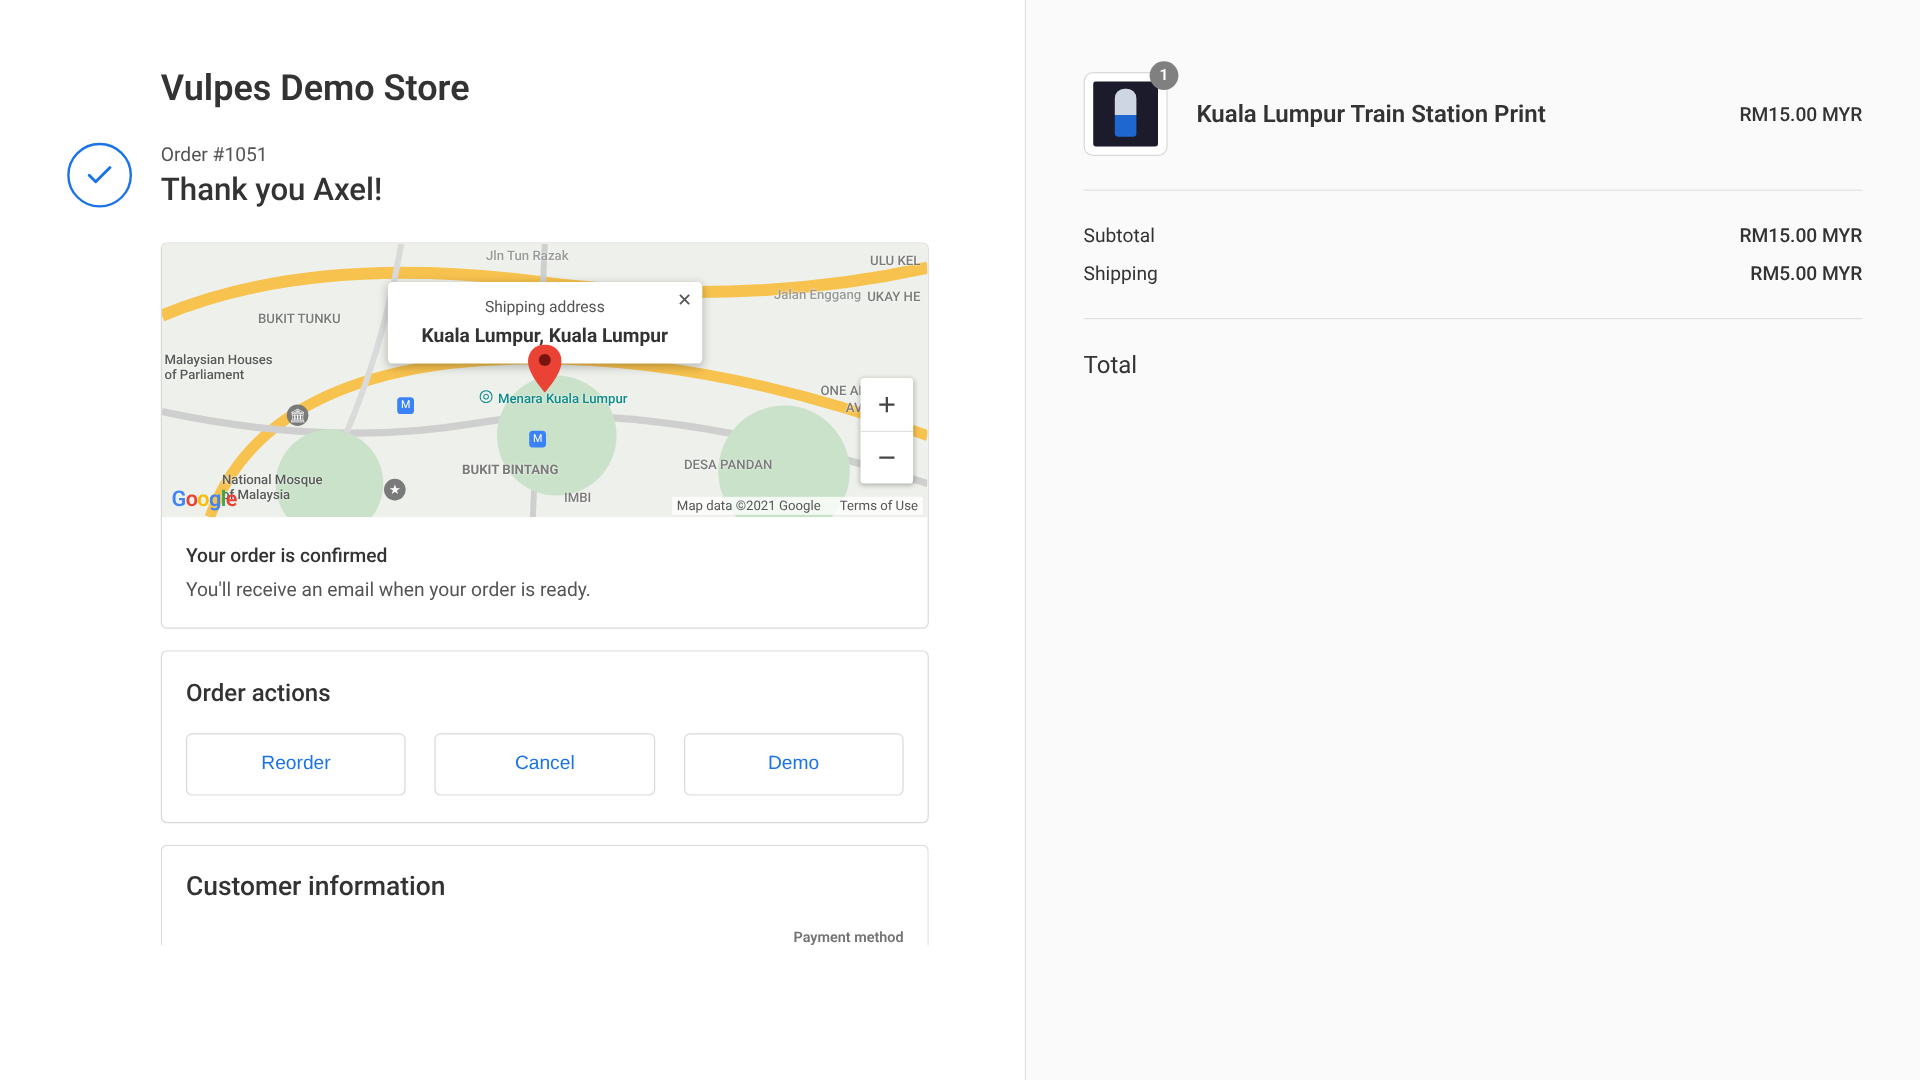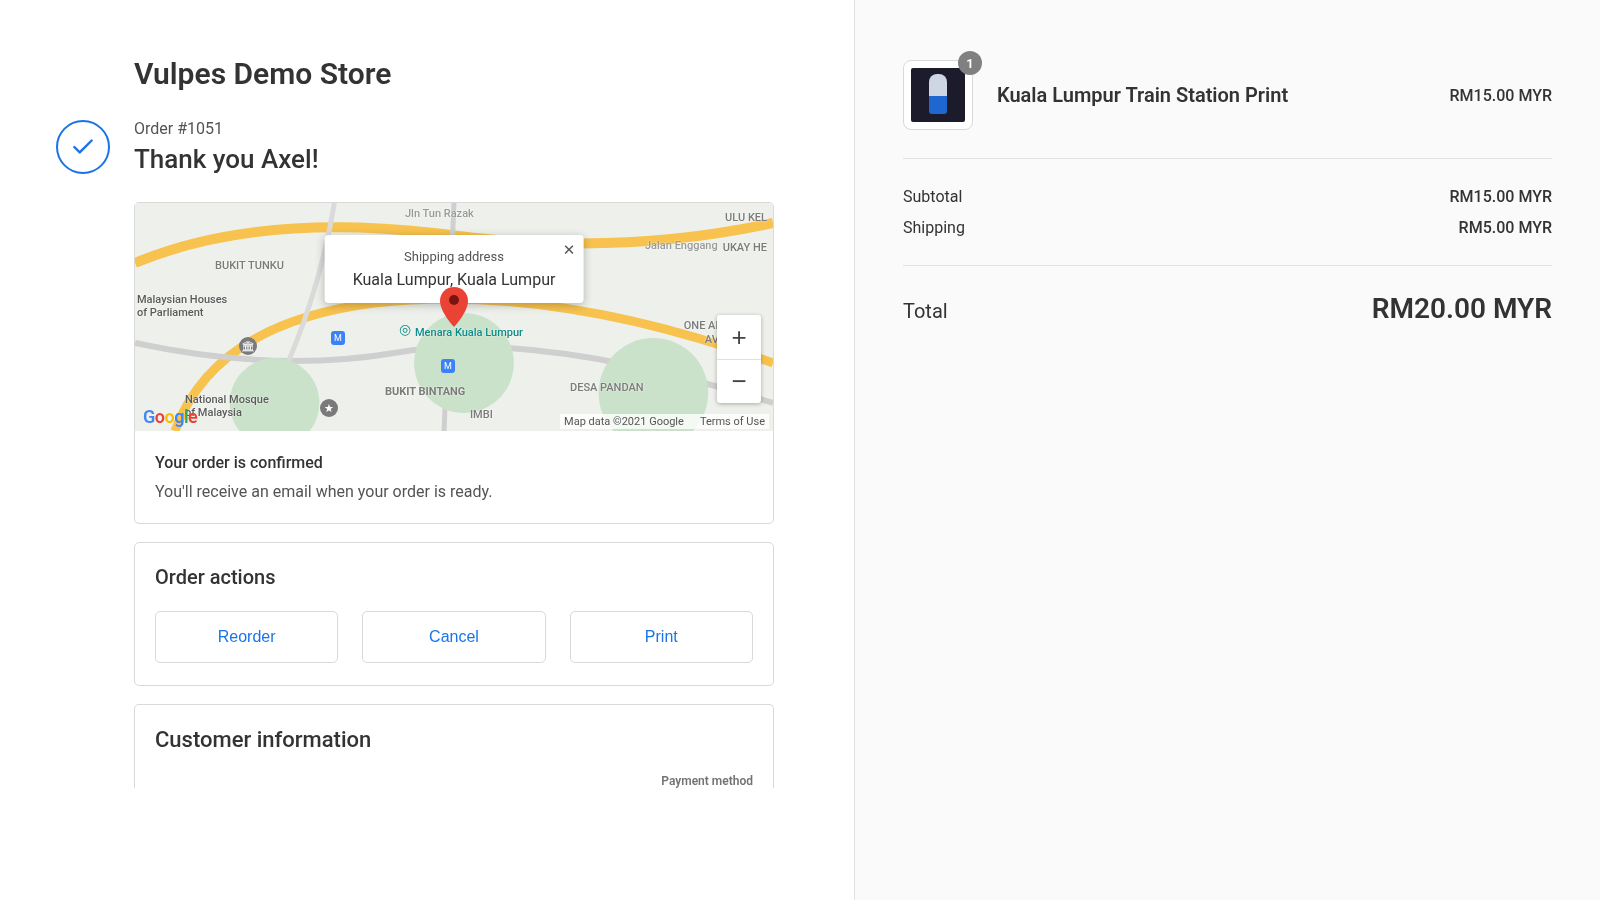--- a/index.html
+++ b/index.html
@@ -25,21 +25,21 @@
   }
   .store-title {
     font-size: 30px;
     font-weight: 600;
     color: #333;
     margin-left: 78px;
     margin-bottom: 28px;
   }
   .thankyou-row {
     display: flex;
-    align-items: center;
+    align-items: flex-start;
     gap: 24px;
     margin-bottom: 28px;
   }
   .check-badge {
     width: 54px;
     height: 54px;
     border: 2px solid #1a73e8;
     border-radius: 50%;
     display: flex;
     align-items: center;
@@ -96,21 +96,21 @@
   .map-tip::after {
     content:"";
     position:absolute;
     bottom:-10px; left:50%;
     transform: translateX(-50%);
     border:10px solid transparent;
     border-top-color:#fff;
     border-bottom:none;
   }
   .map-tip-title { font-size: 13px; color:#545454; margin-bottom:6px; }
-  .map-tip-addr  { font-size: 16px; font-weight:400; color:#333; }
+  .map-tip-addr  { font-size: 16px; font-weight:700; color:#333; }
   .map-tip-close {
     position:absolute; top:6px; right:8px;
     font-size:15px; color:#555; cursor:pointer;
     background:none;border:none;
   }
   .map-pin {
     position:absolute;
     left:50%; top:128px;
     transform: translate(-50%,-100%);
   }
@@ -282,21 +282,21 @@
       <div class="confirm-title">Your order is confirmed</div>
       <div class="confirm-sub">You'll receive an email when your order is ready.</div>
     </div>
   </div>
 
   <div class="card actions-box">
     <div class="actions-title">Order actions</div>
     <div class="actions-row">
       <button class="action-btn">Reorder</button>
       <button class="action-btn">Cancel</button>
-      <button class="action-btn">Print</button>
+      <button class="action-btn">Demo</button>
     </div>
   </div>
 
   <div class="card cust-box">
     <div class="cust-title">Customer information</div>
     <div class="cust-col2-label">Payment method</div>
   </div>
 </div>
 
 <aside class="sidebar">
@@ -315,15 +315,14 @@
       <span class="val">RM15.00 MYR</span>
     </div>
     <div class="sum-line">
       <span class="lbl">Shipping</span>
       <span class="val">RM5.00 MYR</span>
     </div>
   </div>
 
   <div class="total-line">
     <span class="total-lbl">Total</span>
-    <span class="total-val">RM20.00 MYR</span>
   </div>
 </aside>
 
 </body></html>

